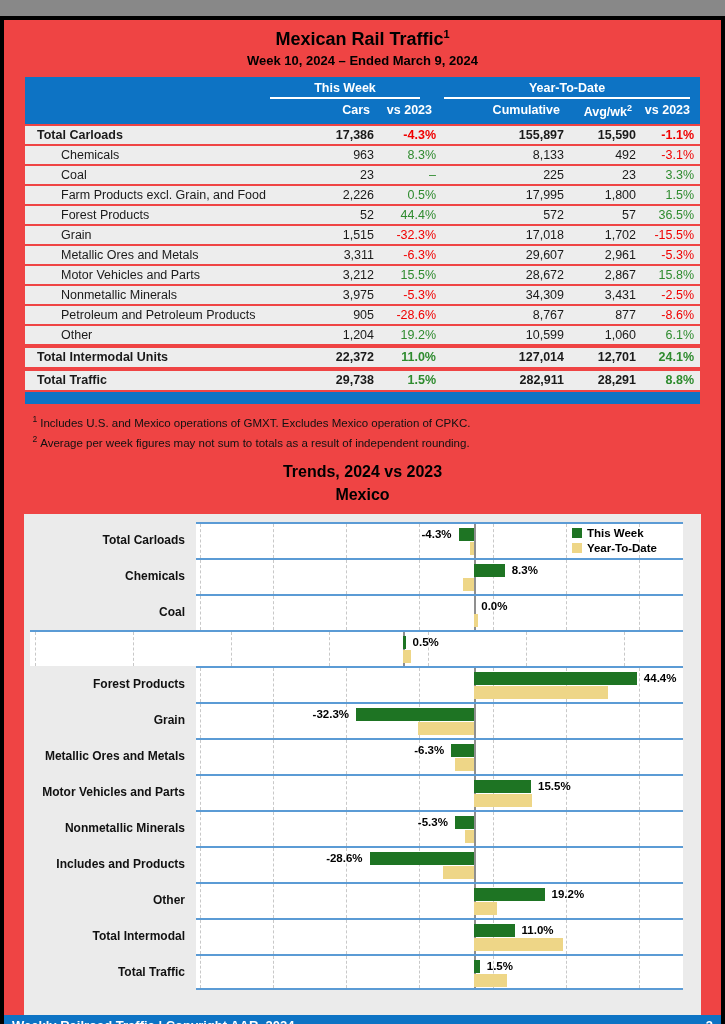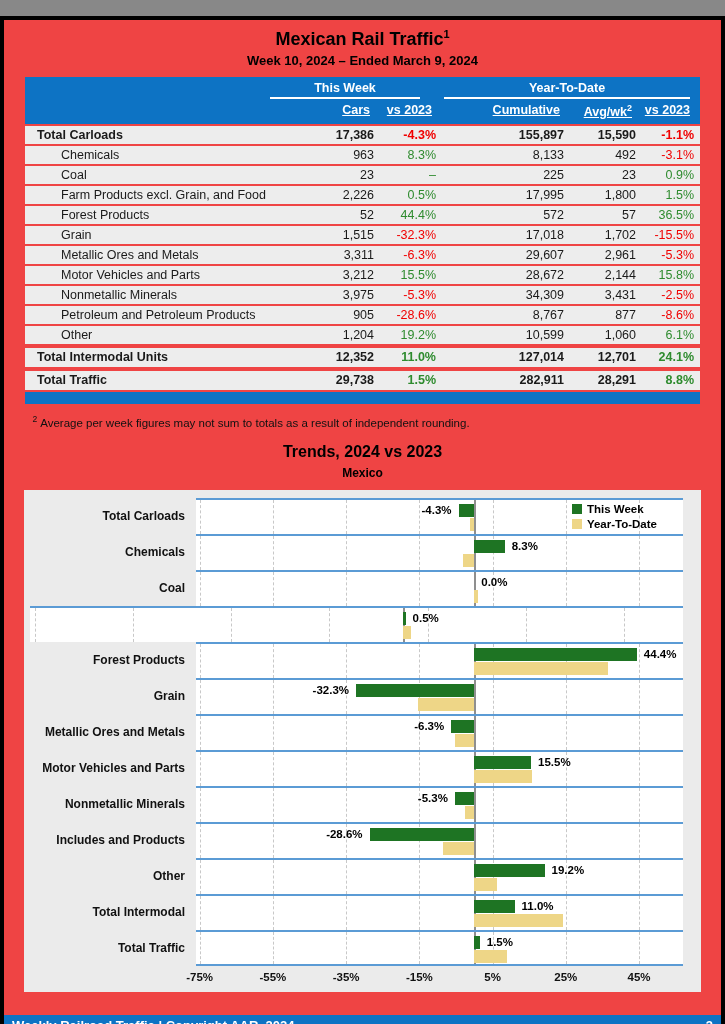--- a/index.html
+++ b/index.html
@@ -13,21 +13,21 @@
   .title-wrap { text-align:center; padding-top:8px; }
   .report-title { font-size:18px; font-weight:bold; color:#000; }
   .report-title sup { font-size:11px; }
   .report-subtitle { font-size:13px; font-weight:bold; color:#000; margin-top:3px; }
   
   .tbl { width:675px; margin:9px auto 0 auto; }
   .thead { background:#0d73c4; color:#fff; font-weight:bold; font-size:12.5px; padding:4px 4px 5px 4px; }
   .thead .grp-row { display:grid; grid-template-columns: 1fr 162px 12px 258px; align-items:end; }
   .grp-cell { text-align:center; border-bottom:2px solid #fff; padding-bottom:2px; margin:0 6px; }
   .thead .sub-row { display:grid; grid-template-columns: 1fr 100px 62px 128px 72px 58px; margin-top:4px; }
-  .sub-cell { text-align:right; padding-right:6px;text-decoration:underline; }
+  .sub-cell { text-align:right; padding-right:6px; }
   .sub-cell sup { font-size:9px; }
   .tbody { margin-top:2px; }
   .trow {
     display:grid; grid-template-columns: 1fr 100px 62px 128px 72px 58px;
     background:#ededed; height:18px; line-height:18px; font-size:12.5px;
     margin-bottom:2px; color:#1a1a1a;
   }
   .trow.bold { font-weight:bold; }
   .trow.gap { margin-top:4px; height:19px; line-height:19px; }
   .c-label { padding-left:12px; white-space:nowrap; overflow:hidden; }
@@ -35,21 +35,21 @@
   .c-num { text-align:right; padding-right:6px; }
   .pos { color:#2e8b2e; }
   .neg { color:#f00000; }
   .blue-divider { width:675px; height:12px; background:#0d73c4; margin:2px auto 0 auto; }
   
   .footnotes { width:660px; margin:10px auto 0 auto; font-size:11.5px; color:#111; }
   .footnote { margin-bottom:5px; }
   .footnote sup { font-size:8.5px; margin-right:3px; }
   
   .chart-title { text-align:center; font-size:16px; font-weight:bold; margin-top:14px; }
-  .chart-subtitle { text-align:center; font-size:12px; font-weight:bold; margin-top:5px; }
+  .chart-subtitle { text-align:center; font-size:16px; font-weight:bold; margin-top:5px; }
   .chart-panel { width:677px; margin:10px auto 0 auto; background:#ebebeb; padding:8px 18px 4px 6px; }
   .chart-row { display:flex; }
   .cat-label {
     width:166px; text-align:right; padding-right:11px; font-size:12px; font-weight:bold;
     display:flex; align-items:center; justify-content:flex-end; color:#111;
   }
   .band { flex:1; position:relative; background:#fff; border-top:2px solid #5b9bd5; }
   .chart-row { height:36px; }
   .chart-row:last-of-type .band { border-bottom:2px solid #5b9bd5; }
   .gridline { position:absolute; top:0; bottom:0; width:0; border-left:1px dashed #c8c8c8; }
@@ -116,21 +116,21 @@
           <div class="c-num">8,133</div>
           <div class="c-num">492</div>
           <div class="c-num neg">-3.1%</div>
         </div>
         <div class="trow indent">
           <div class="c-label">Coal</div>
           <div class="c-num">23</div>
           <div class="c-num pos">–</div>
           <div class="c-num">225</div>
           <div class="c-num">23</div>
-          <div class="c-num pos">0.9%</div>
+          <div class="c-num pos">3.3%</div>
         </div>
         <div class="trow indent">
           <div class="c-label">Farm Products excl. Grain, and Food</div>
           <div class="c-num">2,226</div>
           <div class="c-num pos">0.5%</div>
           <div class="c-num">17,995</div>
           <div class="c-num">1,800</div>
           <div class="c-num pos">1.5%</div>
         </div>
         <div class="trow indent">
@@ -155,21 +155,21 @@
           <div class="c-num neg">-6.3%</div>
           <div class="c-num">29,607</div>
           <div class="c-num">2,961</div>
           <div class="c-num neg">-5.3%</div>
         </div>
         <div class="trow indent">
           <div class="c-label">Motor Vehicles and Parts</div>
           <div class="c-num">3,212</div>
           <div class="c-num pos">15.5%</div>
           <div class="c-num">28,672</div>
-          <div class="c-num">2,144</div>
+          <div class="c-num">2,867</div>
           <div class="c-num pos">15.8%</div>
         </div>
         <div class="trow indent">
           <div class="c-label">Nonmetallic Minerals</div>
           <div class="c-num">3,975</div>
           <div class="c-num neg">-5.3%</div>
           <div class="c-num">34,309</div>
           <div class="c-num">3,431</div>
           <div class="c-num neg">-2.5%</div>
         </div>
@@ -184,39 +184,40 @@
         <div class="trow indent">
           <div class="c-label">Other</div>
           <div class="c-num">1,204</div>
           <div class="c-num pos">19.2%</div>
           <div class="c-num">10,599</div>
           <div class="c-num">1,060</div>
           <div class="c-num pos">6.1%</div>
         </div>
         <div class="trow bold gap">
           <div class="c-label">Total Intermodal Units</div>
-          <div class="c-num">12,352</div>
+          <div class="c-num">22,372</div>
           <div class="c-num pos">11.0%</div>
           <div class="c-num">127,014</div>
           <div class="c-num">12,701</div>
           <div class="c-num pos">24.1%</div>
         </div>
         <div class="trow bold gap">
           <div class="c-label">Total Traffic</div>
           <div class="c-num">29,738</div>
           <div class="c-num pos">1.5%</div>
           <div class="c-num">282,911</div>
           <div class="c-num">28,291</div>
           <div class="c-num pos">8.8%</div>
         </div>
       </div>
   </div>
   <div class="blue-divider"></div>
 
   <div class="footnotes" id="footnotes">
+      <div class="footnote"><sup>1</sup><span>Includes U.S. and Mexico operations of GMXT. Excludes Mexico operation of CPKC.</span></div>
       <div class="footnote"><sup>2</sup><span>Average per week figures may not sum to totals as a result of independent rounding.</span></div>
     </div>
 
   <div class="chart-title">Trends, 2024 vs 2023</div>
   <div class="chart-subtitle">Mexico</div>
 
   <div class="chart-panel">
     <div id="chart-body">
         <div class="chart-row">
           <div class="cat-label">Total Carloads</div>
@@ -431,29 +432,20 @@
             <div class="gridline" style="left: 90.9774%;"></div>
             <div class="zeroline" style="left: 57.1429%;"></div>
             <div class="bar s0" style="background: rgb(30, 116, 35); width: 1.12782%; left: 57.1429%;"></div>
             <div class="bar s1" style="background: rgb(238, 214, 135); width: 6.61654%; left: 57.1429%;"></div>
             <span class="bar-label" style="left: calc(58.2707% + 7px);">1.5%</span>
           </div>
         </div>
       </div>
     <div class="axis-row">
       <div class="axis-spacer"></div>
-      <div class="axis-area" id="axis-area">
-          <span class="axis-tick" style="left: 0.75188%;">-75%</span>
-          <span class="axis-tick" style="left: 15.7895%;">-55%</span>
-          <span class="axis-tick" style="left: 30.8271%;">-35%</span>
-          <span class="axis-tick" style="left: 45.8647%;">-15%</span>
-          <span class="axis-tick" style="left: 60.9023%;">5%</span>
-          <span class="axis-tick" style="left: 75.9398%;">25%</span>
-          <span class="axis-tick" style="left: 90.9774%;">45%</span>
-        </div>
     </div>
   </div>
 
   <div class="footer">
     <span>Weekly Railroad Traffic | Copyright AAR, 2024</span>
     <span>3</span>
   </div>
 
 </div>
 

